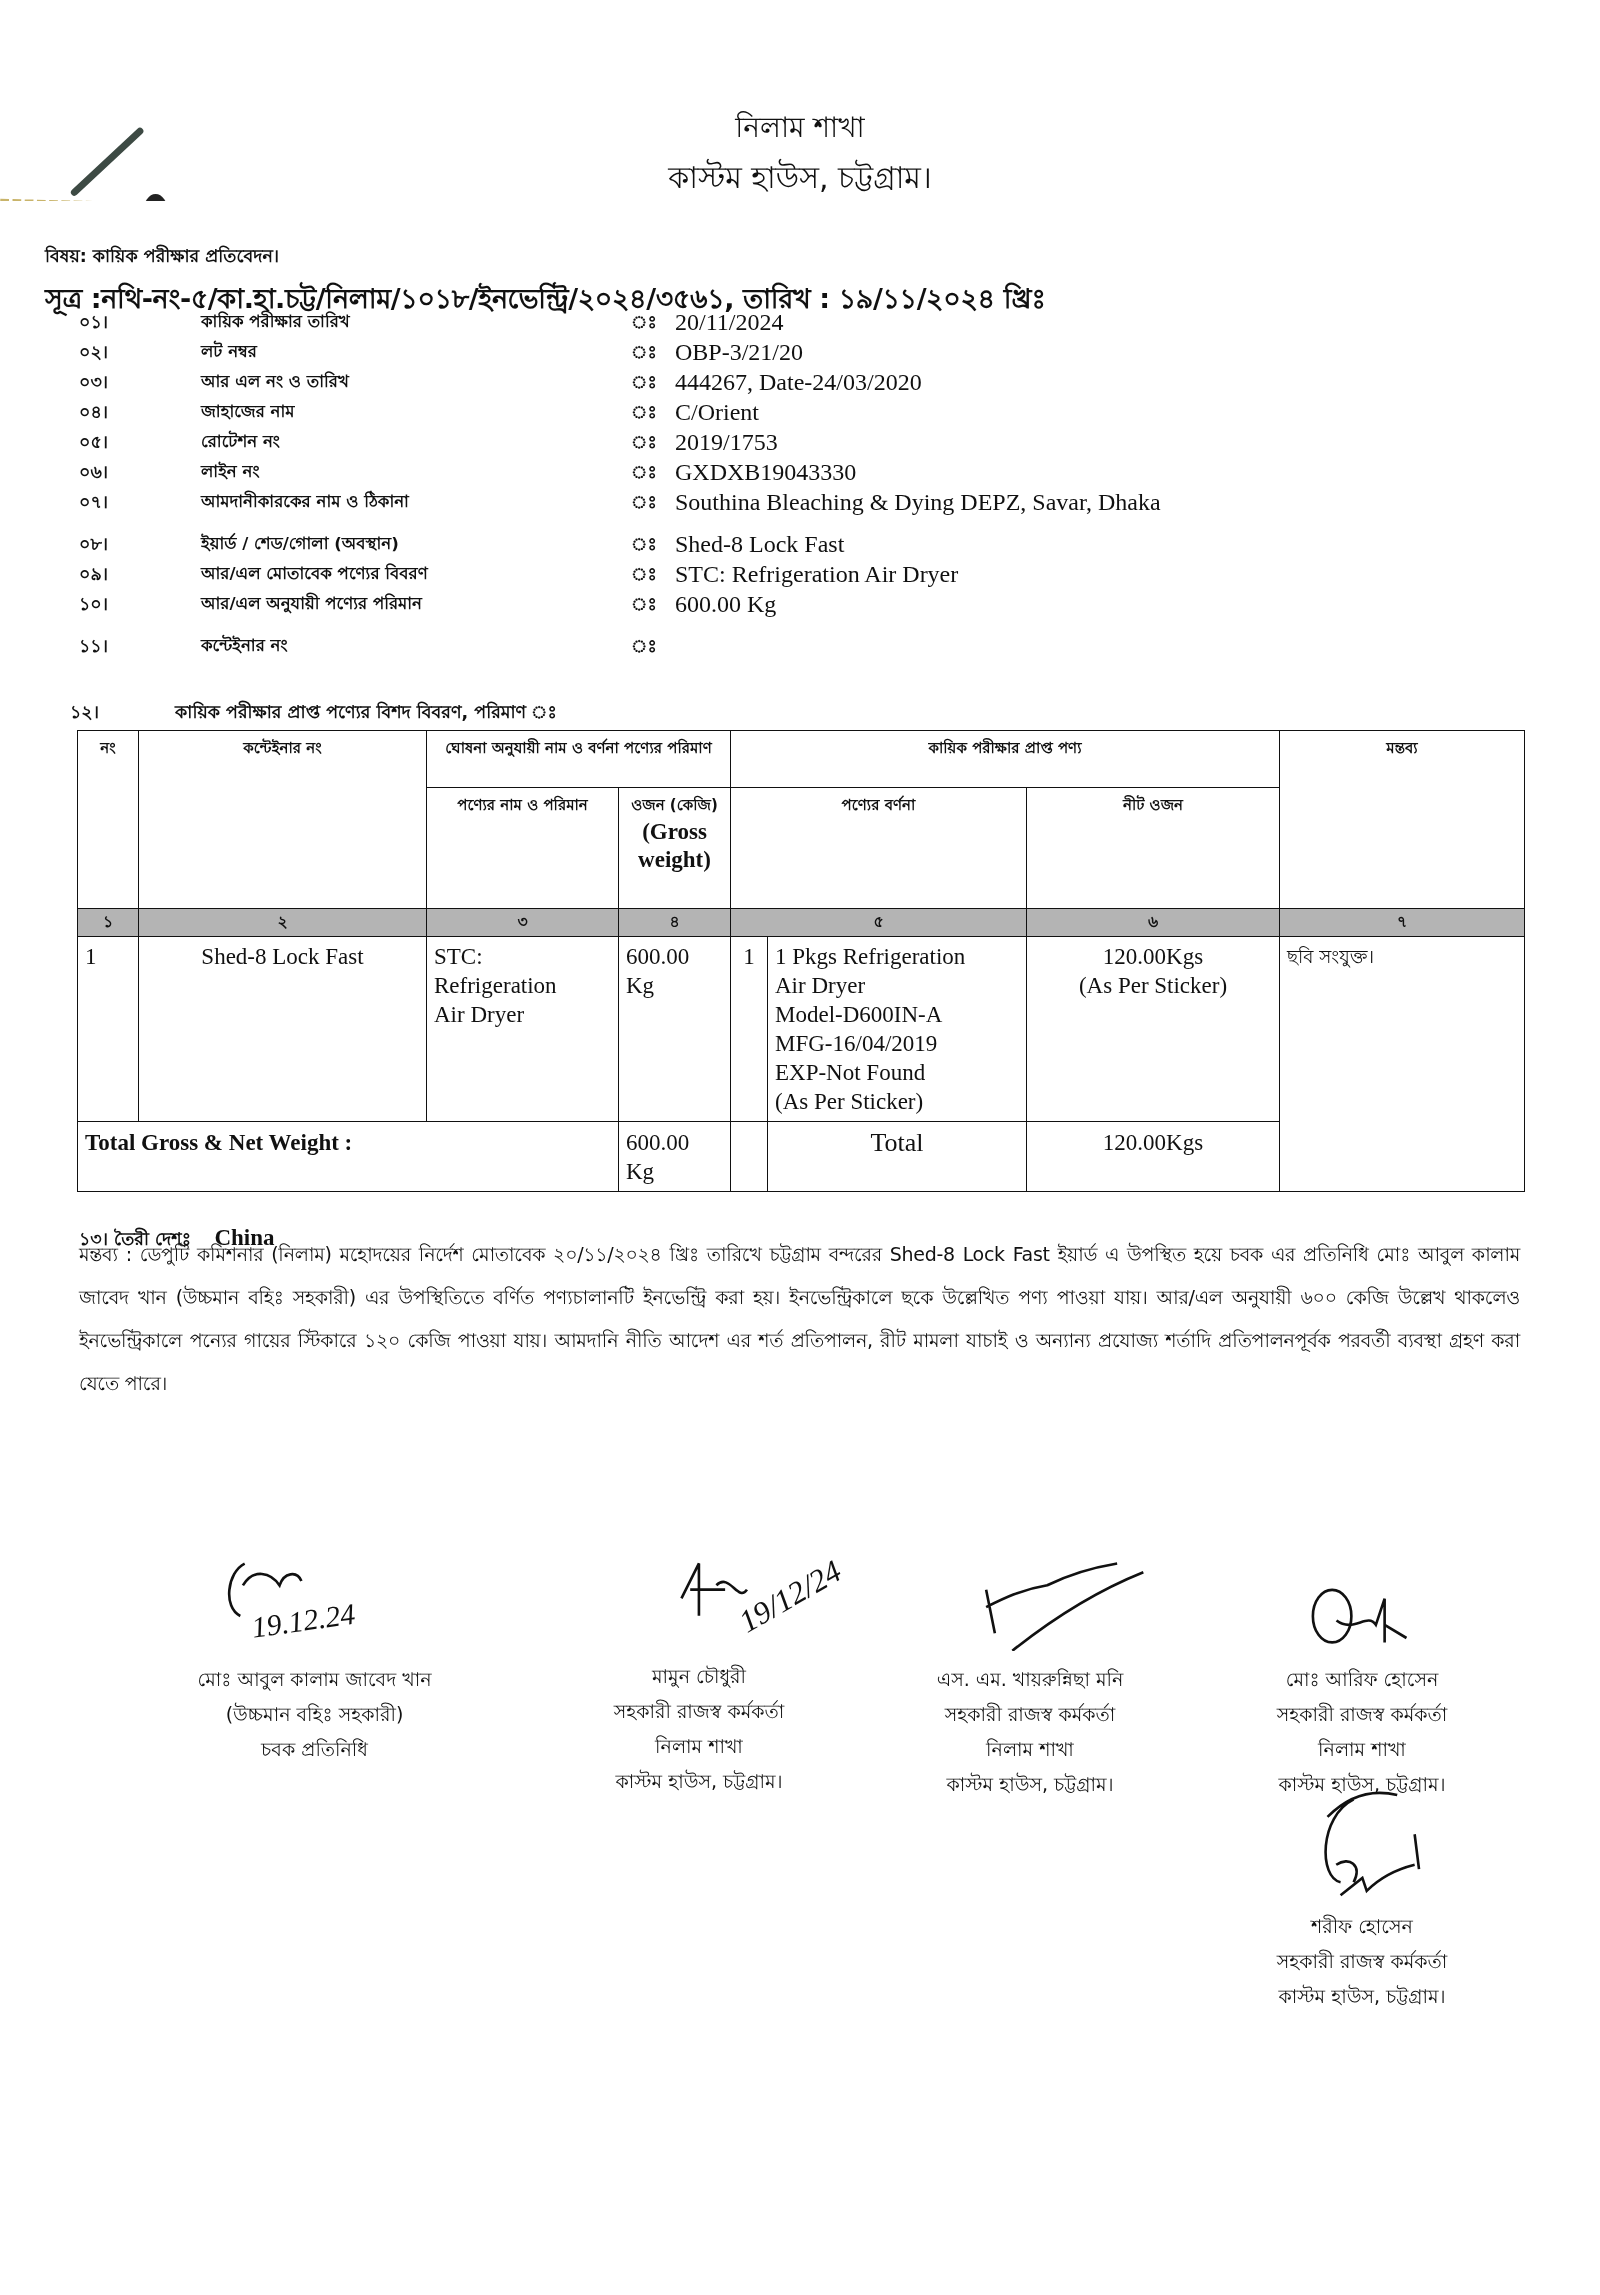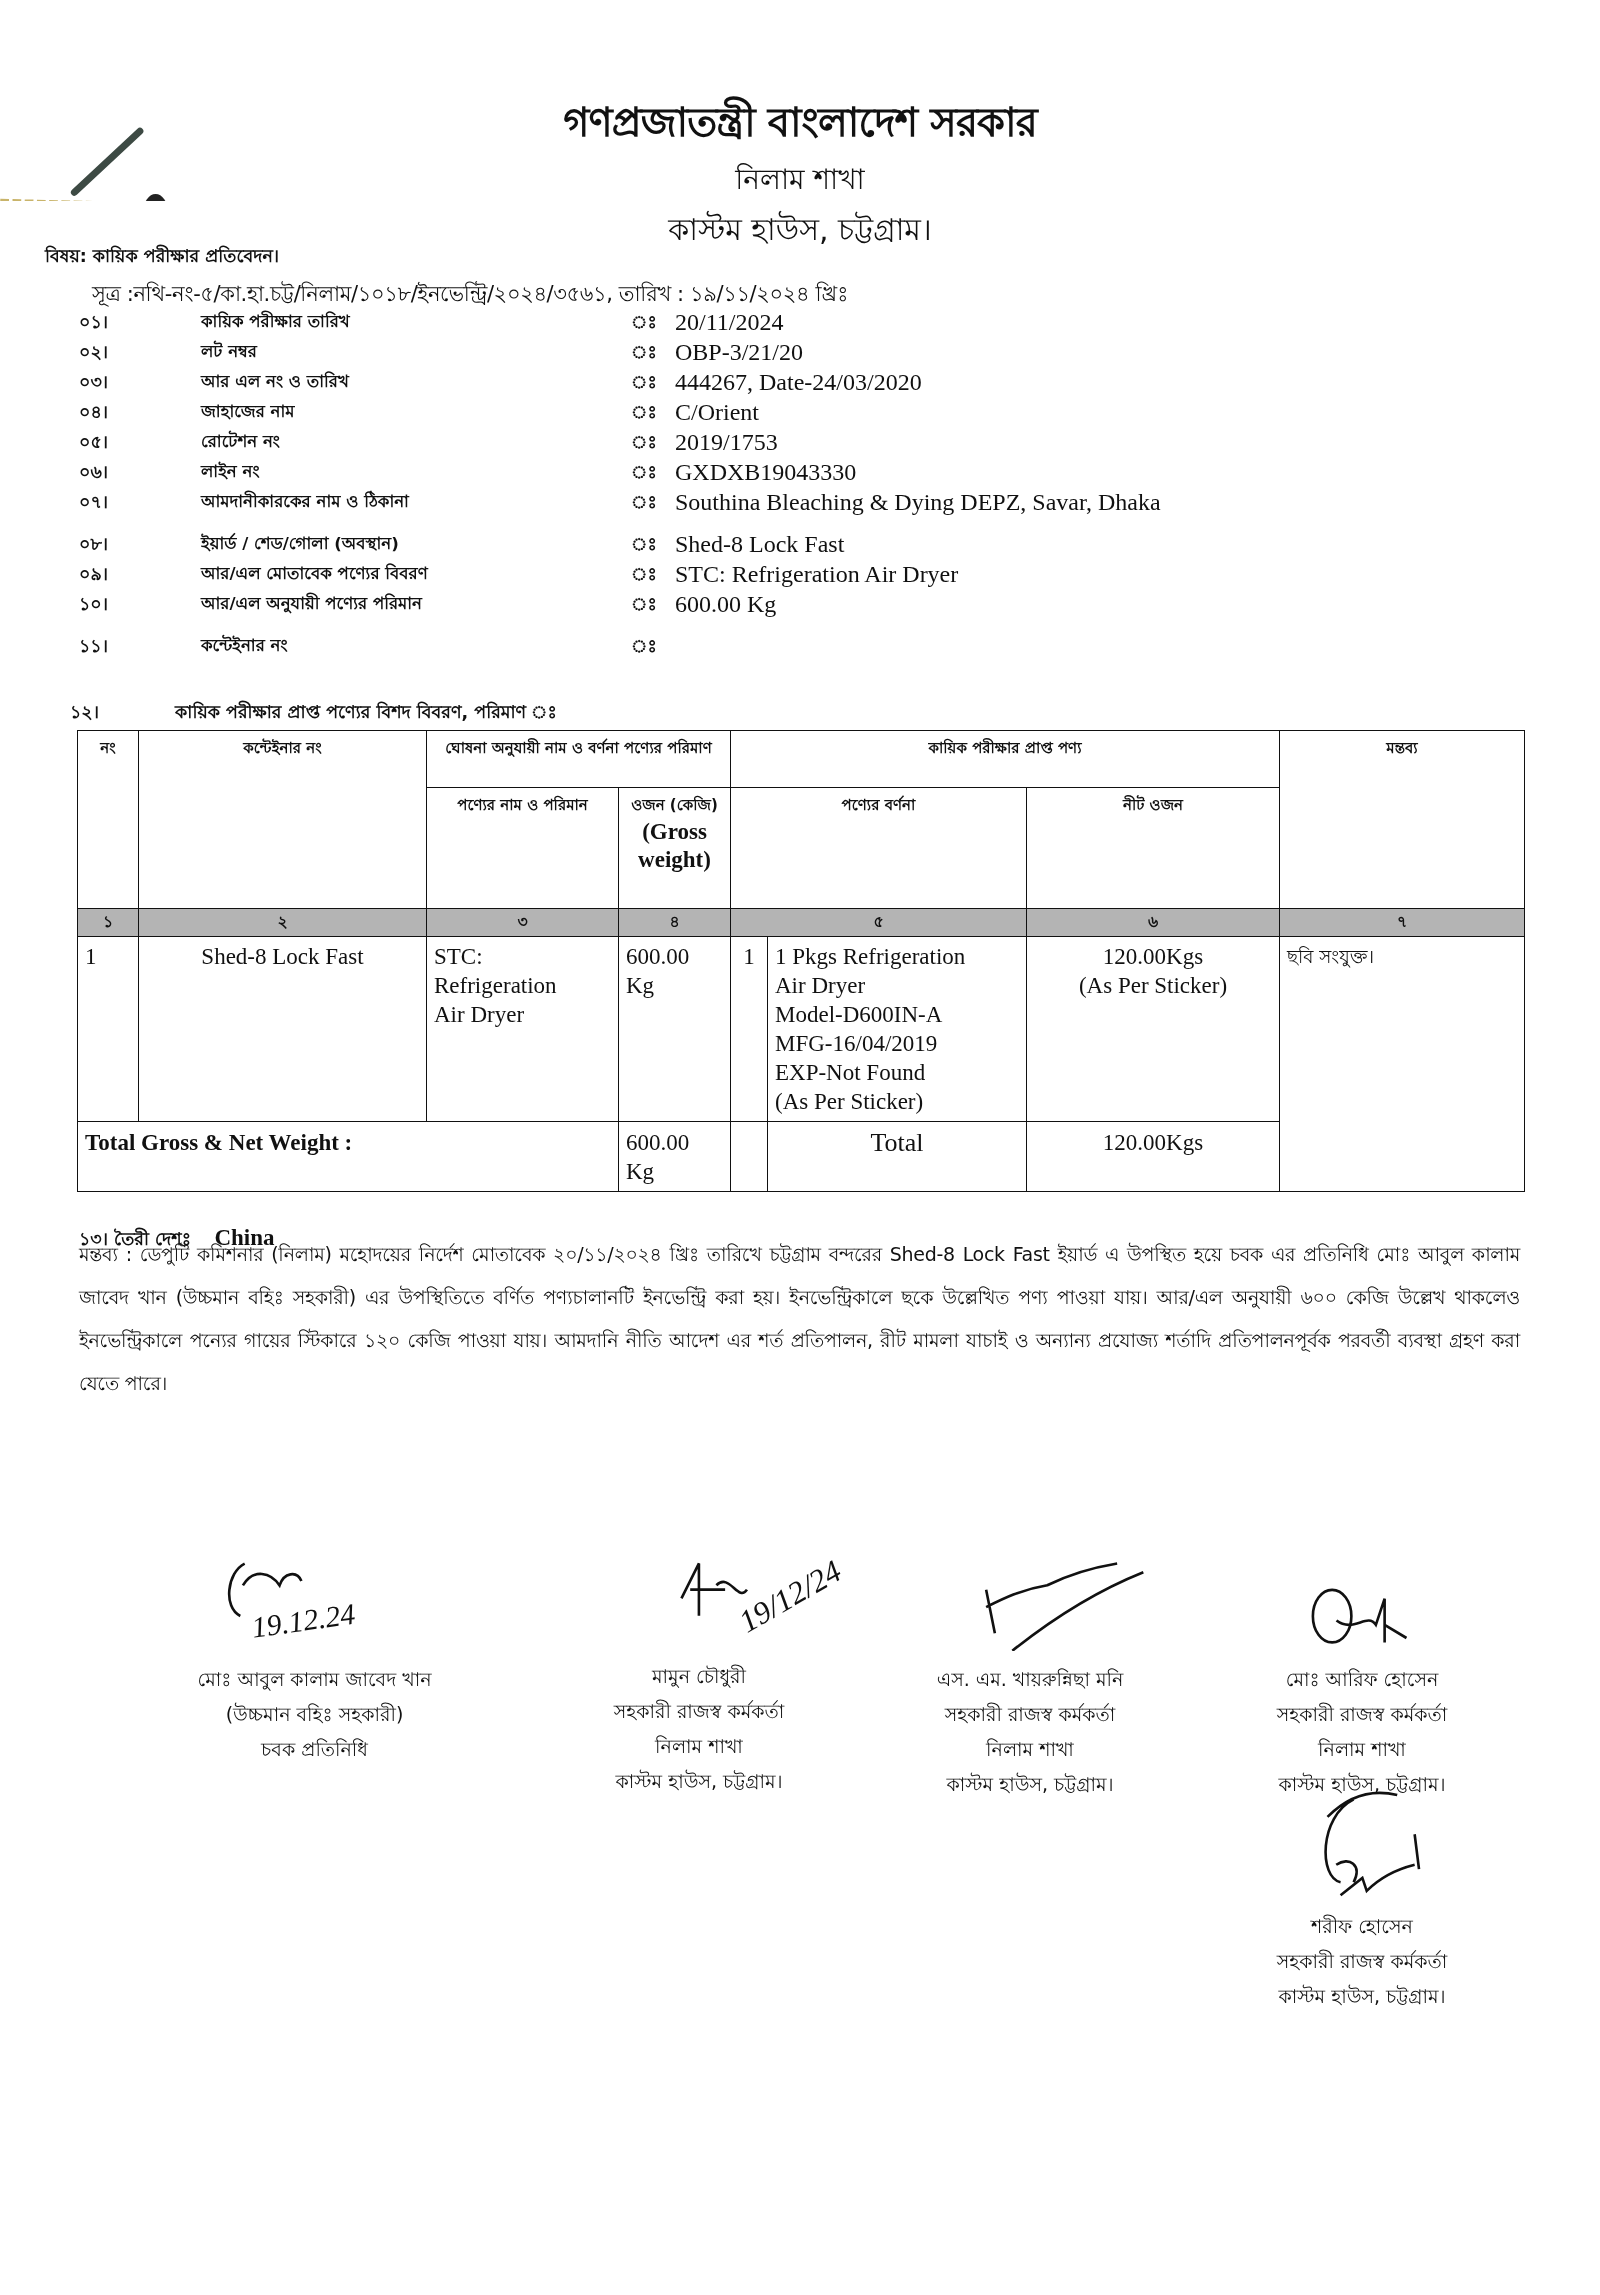--- a/index.html
+++ b/index.html
@@ -9,21 +9,21 @@
     .pin { position: absolute; left: 0; top: 105px; width: 175px; height: 96px; }
 
     .header { position: absolute; top: 96px; left: 0; width: 1600px; text-align: center; }
     .header .gov { font-family: "DejaVu Sans", sans-serif; font-weight: bold; font-size: 40px; line-height: 52px; letter-spacing: -0.9px; }
     .header .branch { font-family: "DejaVu Sans", sans-serif; font-size: 28px; line-height: 45px; margin-top: 8.7px; }
     .header .office { font-family: "DejaVu Sans", sans-serif; font-size: 30px; line-height: 49px; margin-top: 3.5px; }
 
     .bn { font-family: "DejaVu Sans", sans-serif; }
 
     .subject { position: absolute; left: 45px; top: 243px; font-size: 17.5px; font-weight: bold; }
-    .ref { position: absolute; left: 45px; top: 278px; font-size: 21px; font-weight: normal; letter-spacing: -0.4px; margin-left: 47px; }
+    .ref { position: absolute; left: 45px; top: 278px; font-size: 27px; font-weight: bold; letter-spacing: -0.4px; }
 
     .info { position: absolute; left: 79px; top: 307px; width: 1310px; }
     .info .row { position: relative; height: 30px; }
     .info .row.gap { margin-top: 12.2px; }
     .info .num { position: absolute; left: 0; font-size: 17.5px; font-weight: bold; line-height: 30px; }
     .info .lbl { position: absolute; left: 122px; font-size: 16.6px; font-weight: bold; line-height: 30px; }
     .info .colon { position: absolute; left: 552px; font-size: 17.5px; font-weight: bold; line-height: 30px; }
     .info .val { position: absolute; left: 596px; font-size: 24px; line-height: 30px; }
 
     .sec12 { position: absolute; left: 70px; top: 699px; font-size: 17.5px; font-weight: bold; }
@@ -51,21 +51,20 @@
 <body>
 
 <svg class="pin" viewBox="0 0 200 110">
   <line x1="0" y1="110" x2="0" y2="110"></line>
   <line x1="160" y1="30" x2="85" y2="100" stroke="#3d4a44" stroke-width="8" stroke-linecap="round"></line>
   <line x1="0" y1="112" x2="170" y2="116" stroke="#c9b46a" stroke-width="9" stroke-dasharray="10 4"></line>
   <ellipse cx="178" cy="122" rx="14" ry="20" fill="#222"></ellipse>
 </svg>
 
 <div class="header">
-  <div class="gov">গণপ্রজাতন্ত্রী বাংলাদেশ সরকার</div>
   <div class="branch">নিলাম শাখা</div>
   <div class="office">কাস্টম হাউস, চট্টগ্রাম।</div>
 </div>
 
 <div class="subject bn">বিষয়: কায়িক পরীক্ষার প্রতিবেদন।</div>
 <div class="ref bn">সূত্র :নথি-নং-৫/কা.হা.চট্ট/নিলাম/১০১৮/ইনভেন্ট্রি/২০২৪/৩৫৬১, তারিখ : ১৯/১১/২০২৪ খ্রিঃ</div>
 
 <div class="info">
   <div class="row">
     <span class="num bn">০১।</span>

